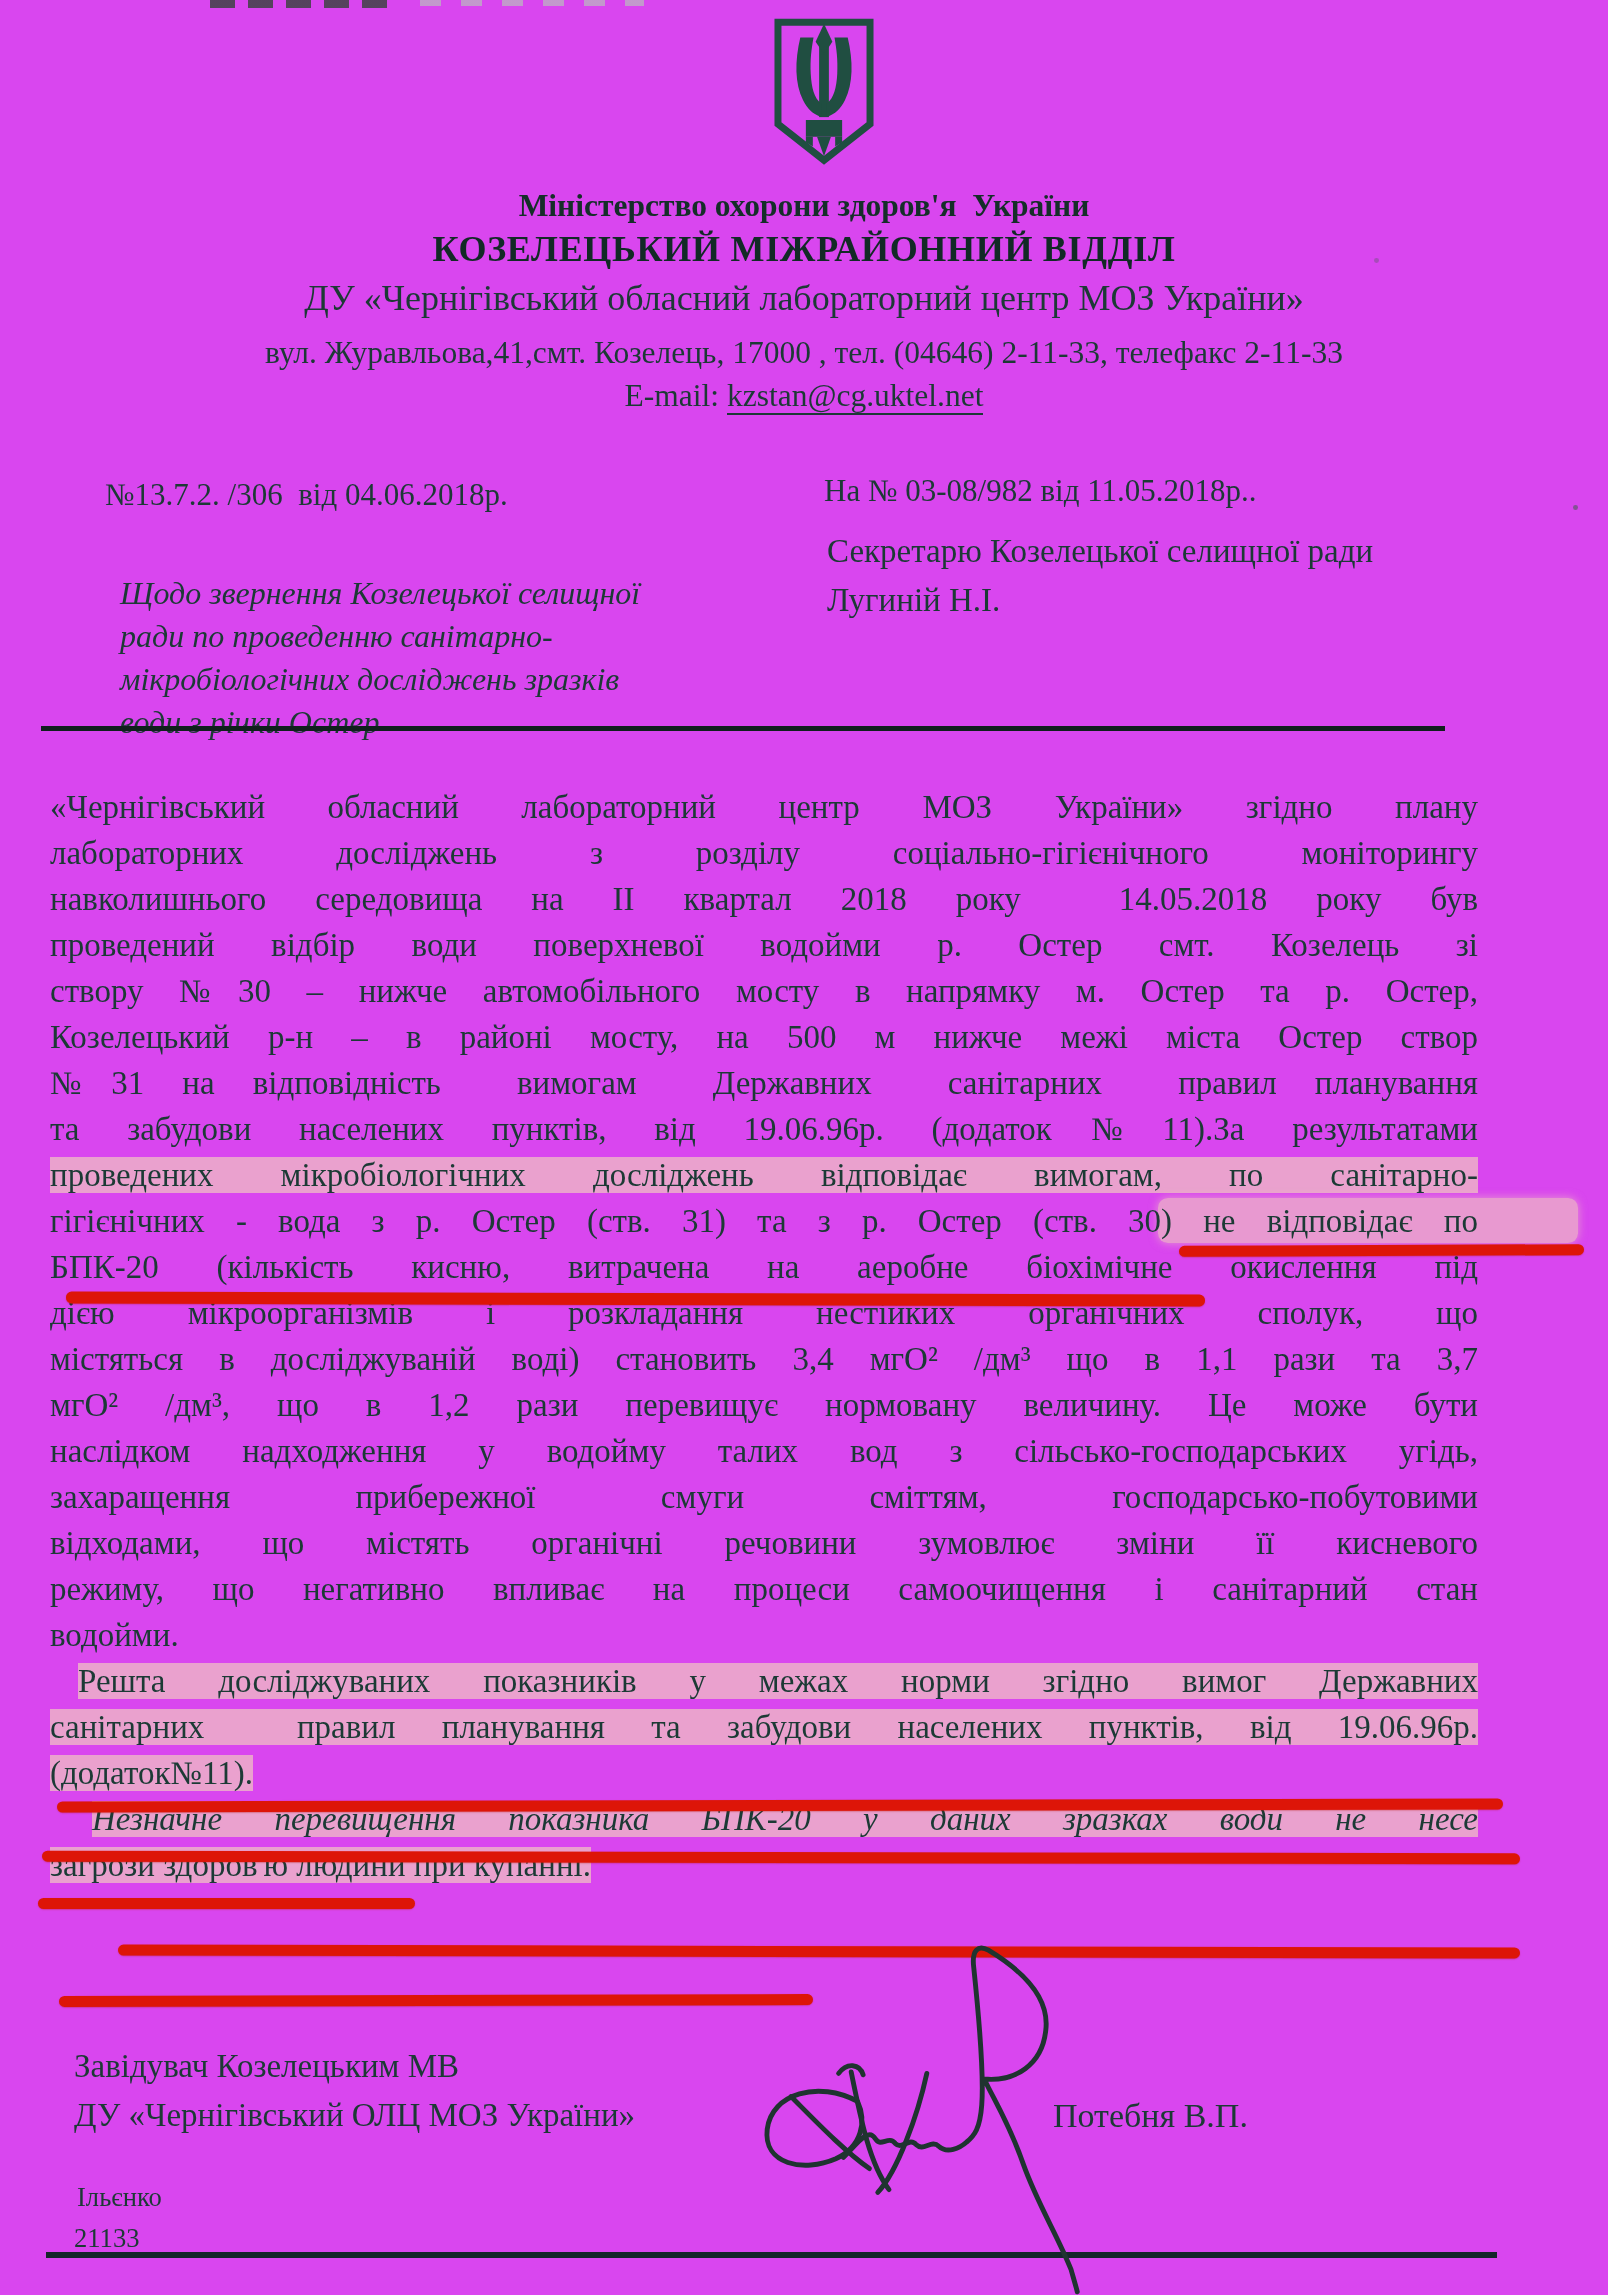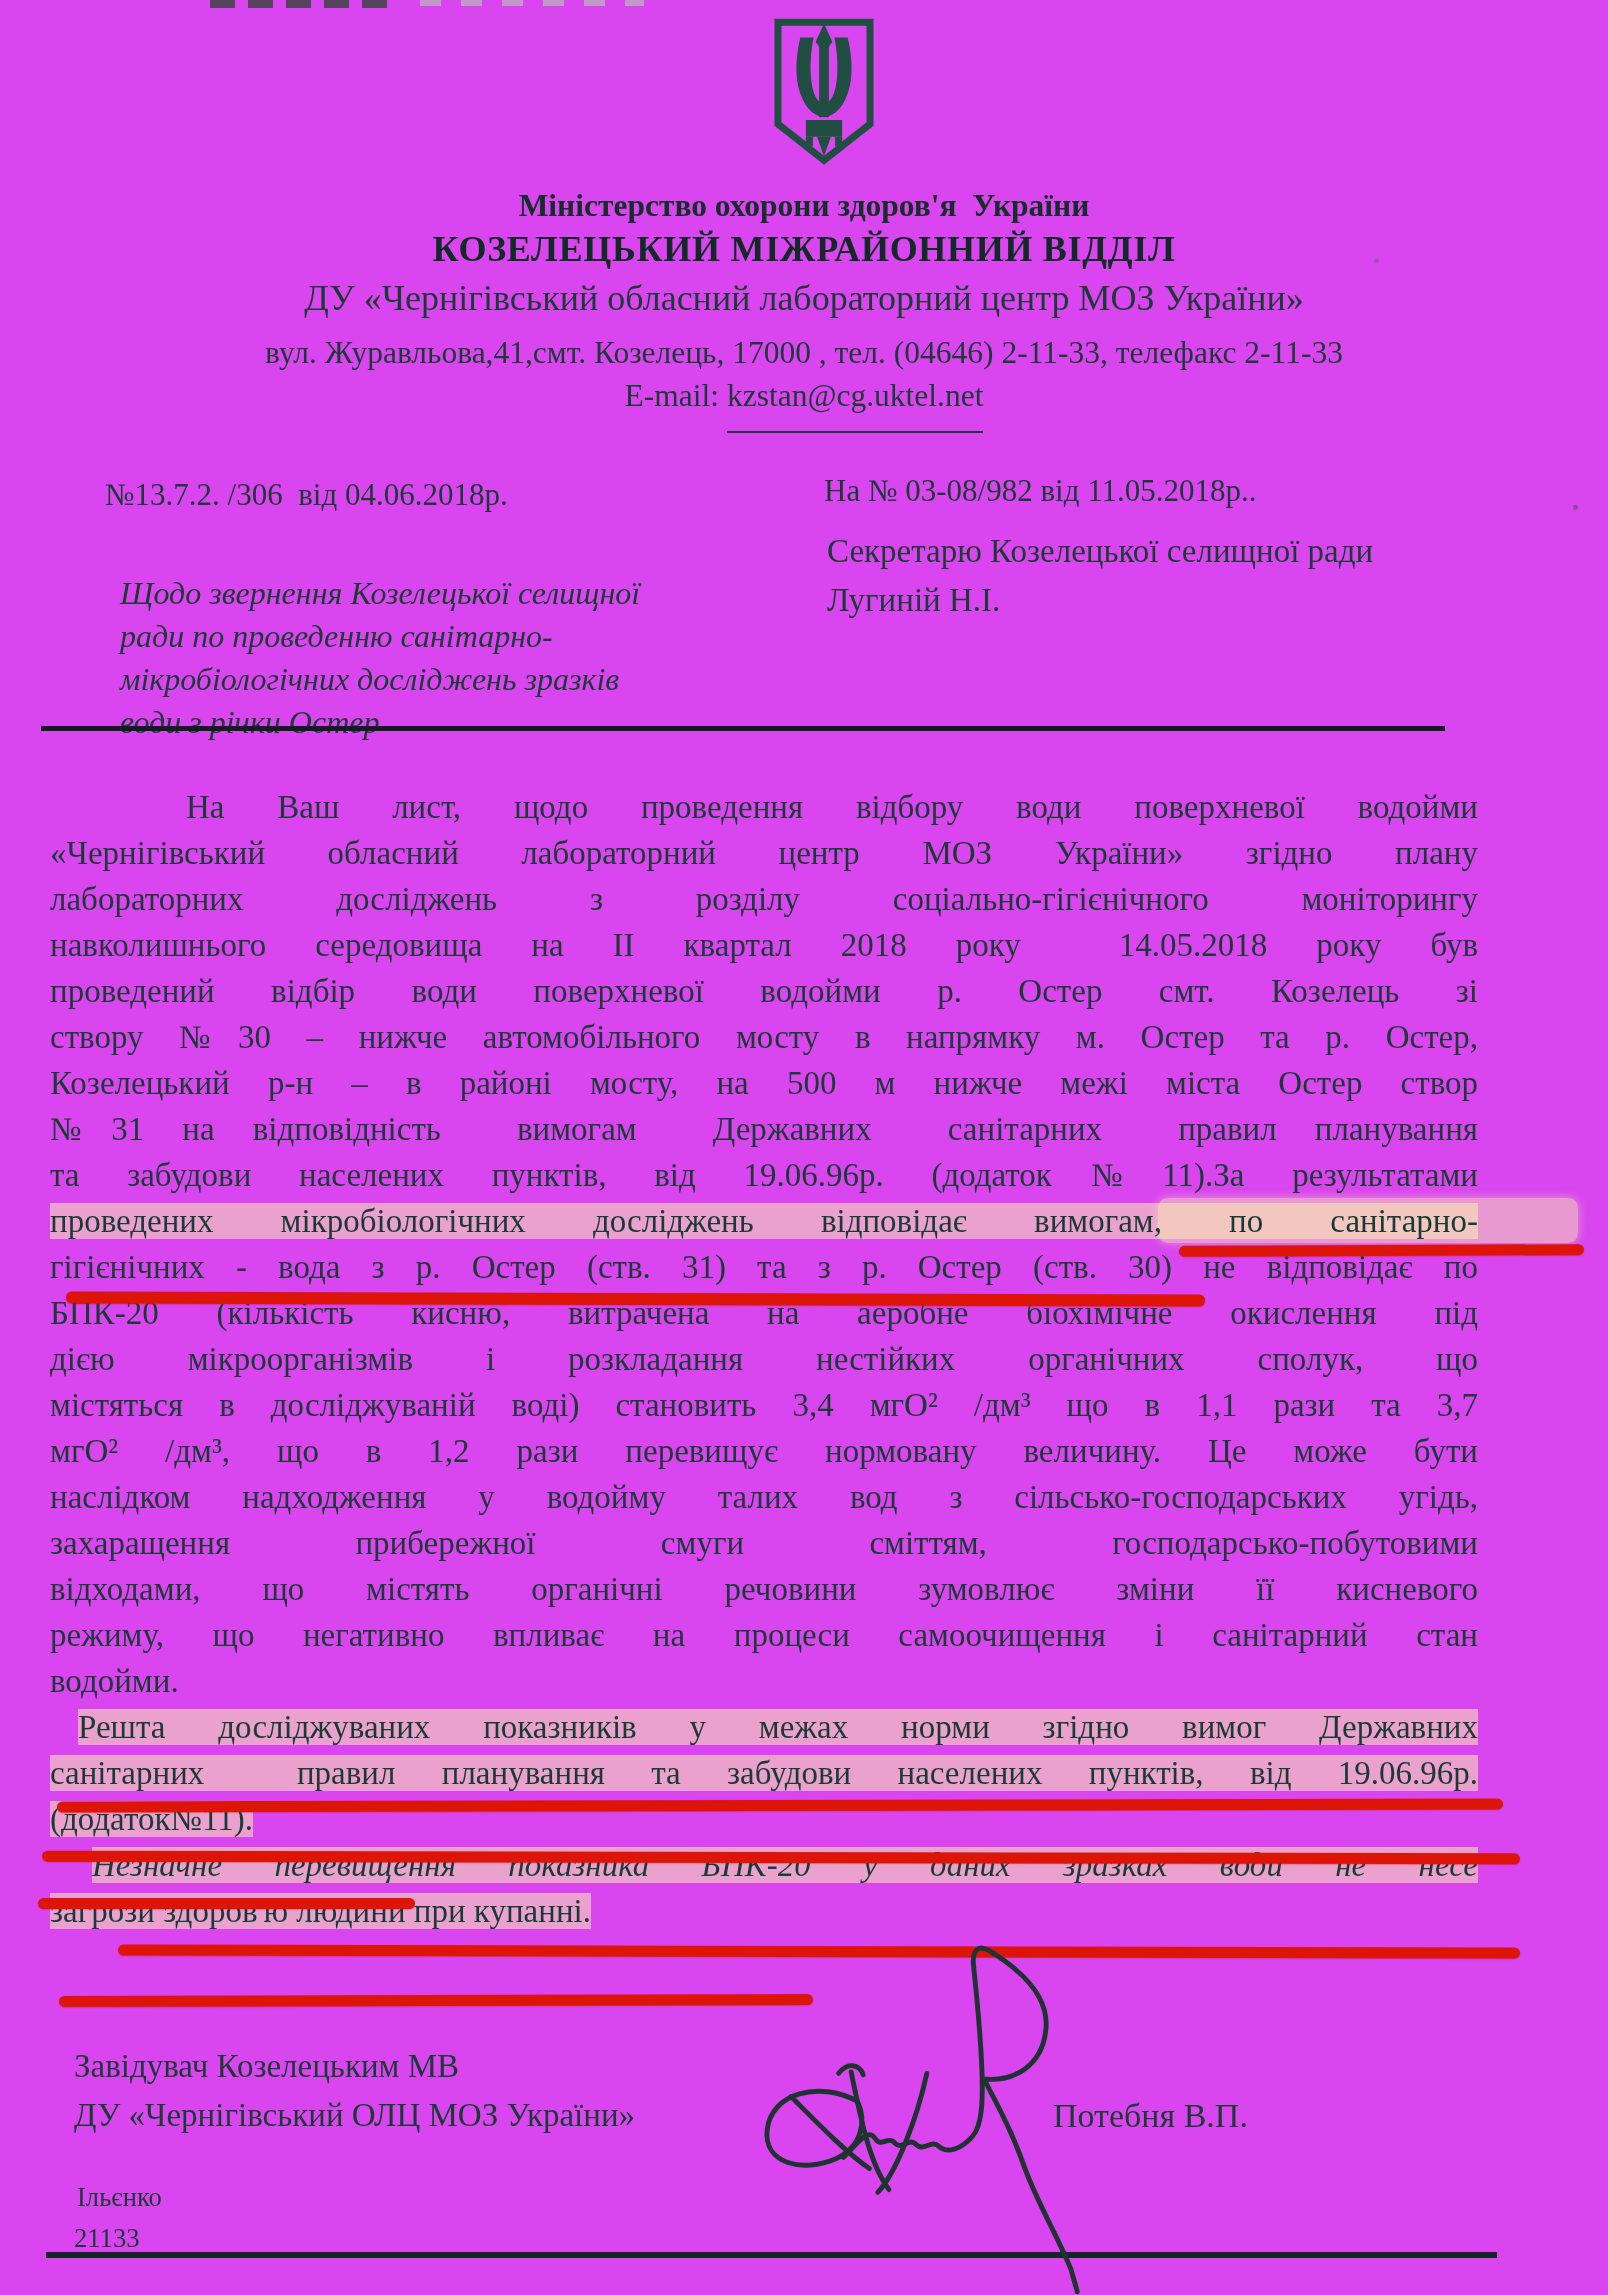--- a/index.html
+++ b/index.html
@@ -21,21 +21,21 @@
   
   #emblem{position:absolute;left:771px;top:18px;width:106px;height:148px;}
 
   
   .hdr{position:absolute;left:56px;width:1496px;text-align:center;white-space:pre;}
   #h-ministry{top:188px;font-size:31.5px;font-weight:bold;color:#152e29;}
   #h-dept{top:228px;font-size:36px;font-weight:bold;letter-spacing:0.7px;color:#122a26;}
   #h-inst{top:277px;font-size:36px;}
   #h-addr{top:335px;font-size:31.5px;}
   #h-email{top:378px;font-size:31.5px;}
-  #h-email .mail{border-bottom:2.8px solid #1c3a35;padding-bottom:18px;margin-top:12px;}
+  #h-email .mail{border-bottom:2.8px solid #1c3a35;padding-bottom:0;margin-top:12px;}
 
   
   .abs{position:absolute;white-space:pre;}
   #ref-out{left:105px;top:477px;font-size:31px;}
   #ref-in{left:824px;top:473px;font-size:31px;}
   #rcp1{left:827px;top:533px;font-size:33px;}
   #rcp2{left:827px;top:582px;font-size:33px;}
 
   
   #subject{position:absolute;left:120px;top:572px;width:665px;
@@ -112,21 +112,20 @@
     <div>ради  по проведенню санітарно-</div>
     <div>мікробіологічних досліджень зразків</div>
     <div>води з річки Остер</div>
   </div>
 
   <div class="rule" id="rule-top"></div>
 
   <div class="wash" id="w1"></div>
 
   <div id="body-block">
-      <div class="bline just" style="text-indent: 136px;"><span>На Ваш лист, щодо проведення відбору води поверхневої водойми</span></div>
       <div class="bline just"><span>«Чернігівський обласний лабораторний центр МОЗ України» згідно плану</span></div>
       <div class="bline just"><span>лабораторних досліджень з розділу соціально-гігієнічного моніторингу</span></div>
       <div class="bline just"><span>навколишнього середовища на II квартал 2018 року  14.05.2018 року був</span></div>
       <div class="bline just"><span>проведений відбір води поверхневої водойми р. Остер смт. Козелець зі</span></div>
       <div class="bline just"><span>створу №30 – нижче автомобільного мосту в напрямку м. Остер та р. Остер,</span></div>
       <div class="bline just"><span>Козелецький р-н – в районі мосту, на 500 м нижче межі міста Остер створ</span></div>
       <div class="bline just"><span>№31 на відповідність  вимогам  Державних  санітарних  правил планування</span></div>
       <div class="bline just"><span>та забудови населених пунктів, від 19.06.96р. (додаток№11).За результатами</span></div>
       <div class="bline just"><span class="hl-span">проведених мікробіологічних досліджень відповідає вимогам, по санітарно-</span></div>
       <div class="bline just"><span>гігієнічних - вода з р. Остер (ств. 31) та з р. Остер (ств. 30) не відповідає по</span></div>

